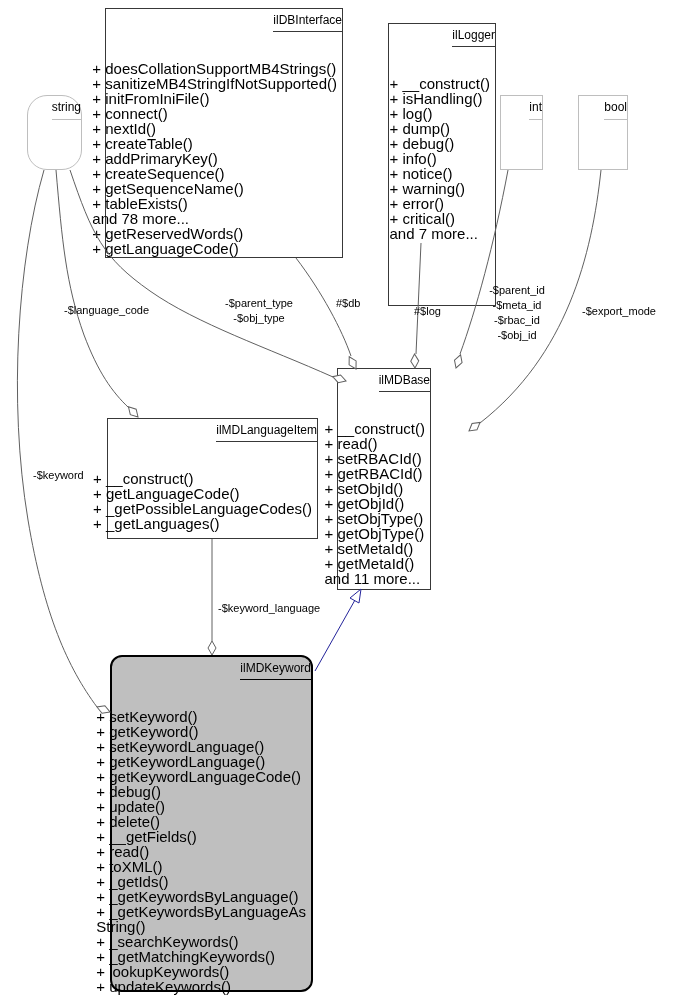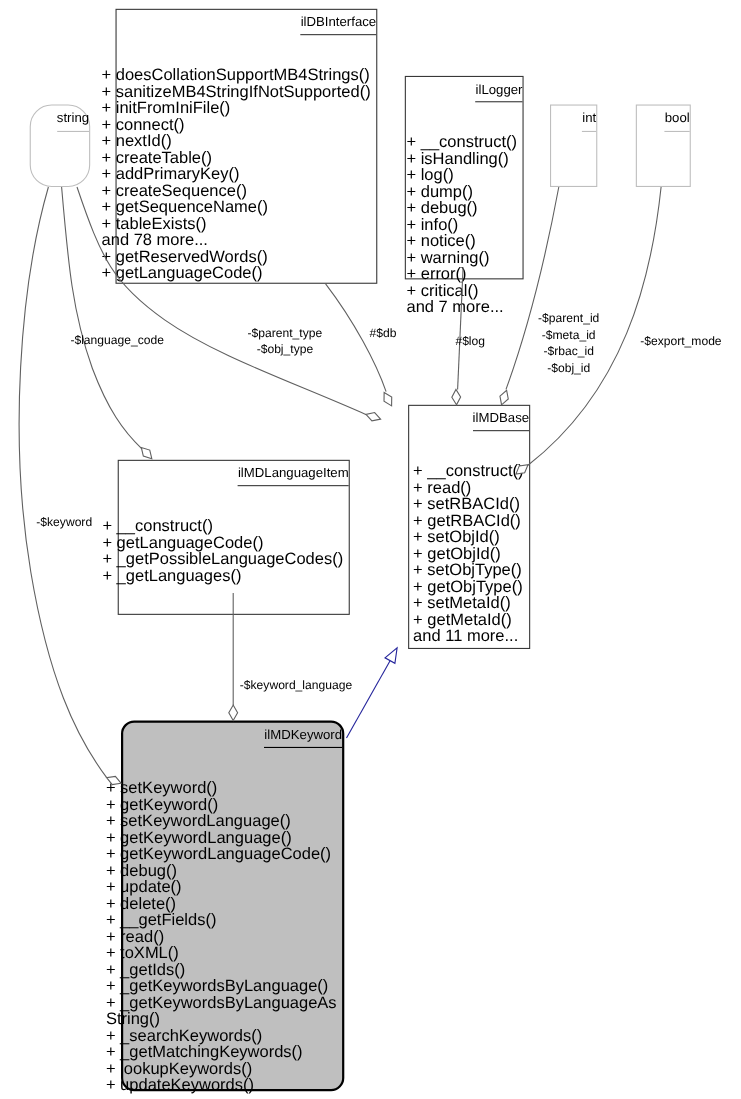--- a/index.html
+++ b/index.html
@@ -15,41 +15,41 @@
   .uml .ms{flex:1 1 auto;padding:3px 5px;font-size:15px;line-height:15px;}
   .uml .m{white-space:nowrap;}
 
   .ext{border-color:var(--ext,#bebebe);}
   .ext .t,.ext .a{border-color:var(--ext,#bebebe);}
 
   .hl{background:var(--hl,#bfbfbf);border:2px solid #000;}
   .hl .t,.hl .a{border-color:#000;}
 
   #box-dbi     {left:105px;top:8px;  width:238px;height:250px;}
-  #box-logger  {left:368px;top:23px; width:108px;height:185px;margin-top:46px;}
+  #box-logger  {left:388px;top:23px; width:108px;height:283px;}
   #box-string  {left:27px; top:95px; width:55px; height:75px;border-radius:20px;}
   #box-int     {left:500px;top:95px; width:43px; height:75px;}
   #box-bool    {left:578px;top:95px; width:50px; height:75px;}
-  #box-mdbase  {left:371px;top:368px;width:111px;height:222px;}
-  #box-langitem{left:107px;top:418px;width:211px;height:141px;}
+  #box-mdbase  {left:337px;top:368px;width:94px;height:222px;}
+  #box-langitem{left:107px;top:418px;width:211px;height:121px;}
   #box-keyword {left:110px;top:655px;width:203px;height:337px;border-radius:12px;}
 
   .small .t{height:23px;line-height:23px;}
   .small .a{height:24px;}
 
   
   .elabel{position:absolute;font-size:11px;line-height:15px;white-space:nowrap;}
   #lbl-language-code  {left:64px; top:303px;}
   #lbl-parent-obj     {left:203px;top:296px;width:112px;text-align:center;}
   #lbl-db             {left:336px;top:296px;}
   #lbl-log            {left:414px;top:304px;}
   #lbl-ids            {left:478px;top:283px;width:78px;text-align:center;}
   #lbl-export         {left:582px;top:304px;}
   #lbl-keyword        {left:33px; top:468px;}
-  #lbl-keyword-lang   {left:218px;top:616px;}
+  #lbl-keyword-lang   {left:218px;top:601px;}
 
   svg.overlay{position:absolute;left:0;top:0;pointer-events:none;}
   .edge{fill:none;stroke:var(--edge,#606060);stroke-width:1;}
   .diamond{fill:#fff;stroke:var(--edge,#606060);stroke-width:1;}
   .inherit{fill:none;stroke:var(--inh,#24249b);stroke-width:1;}
   .inherit-head{fill:#fff;stroke:var(--inh,#24249b);stroke-width:1;}
 </style>
 </head>
 <body>
 

